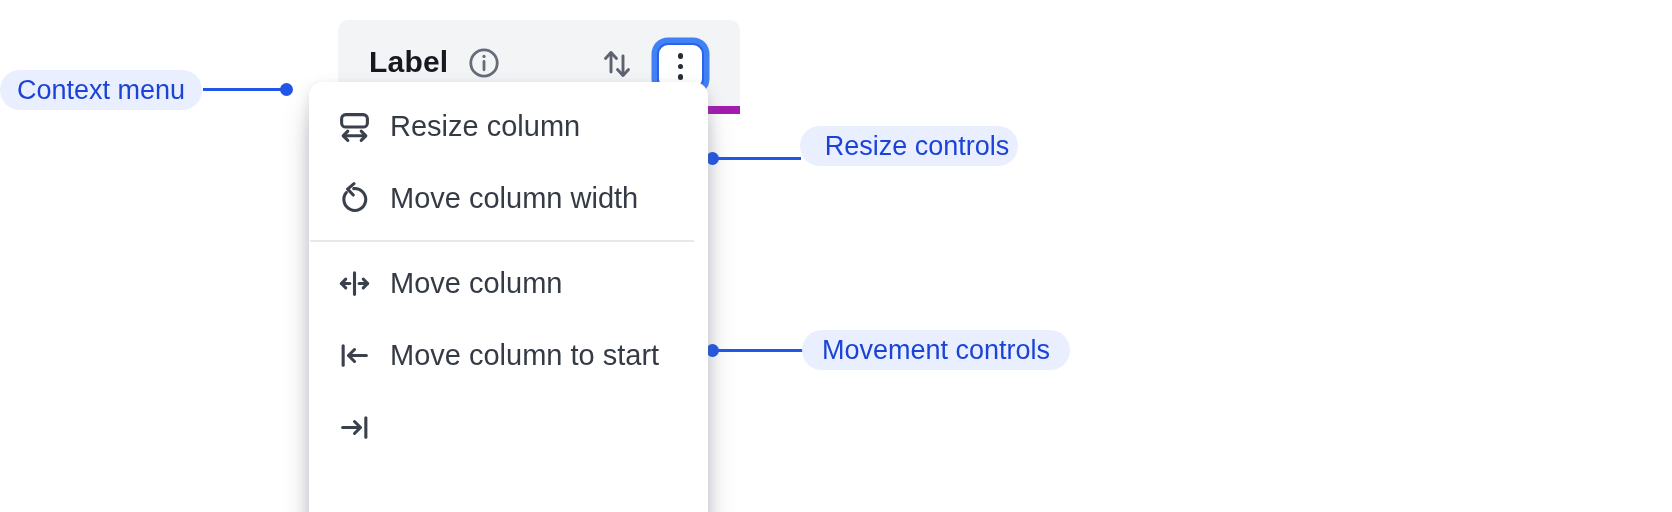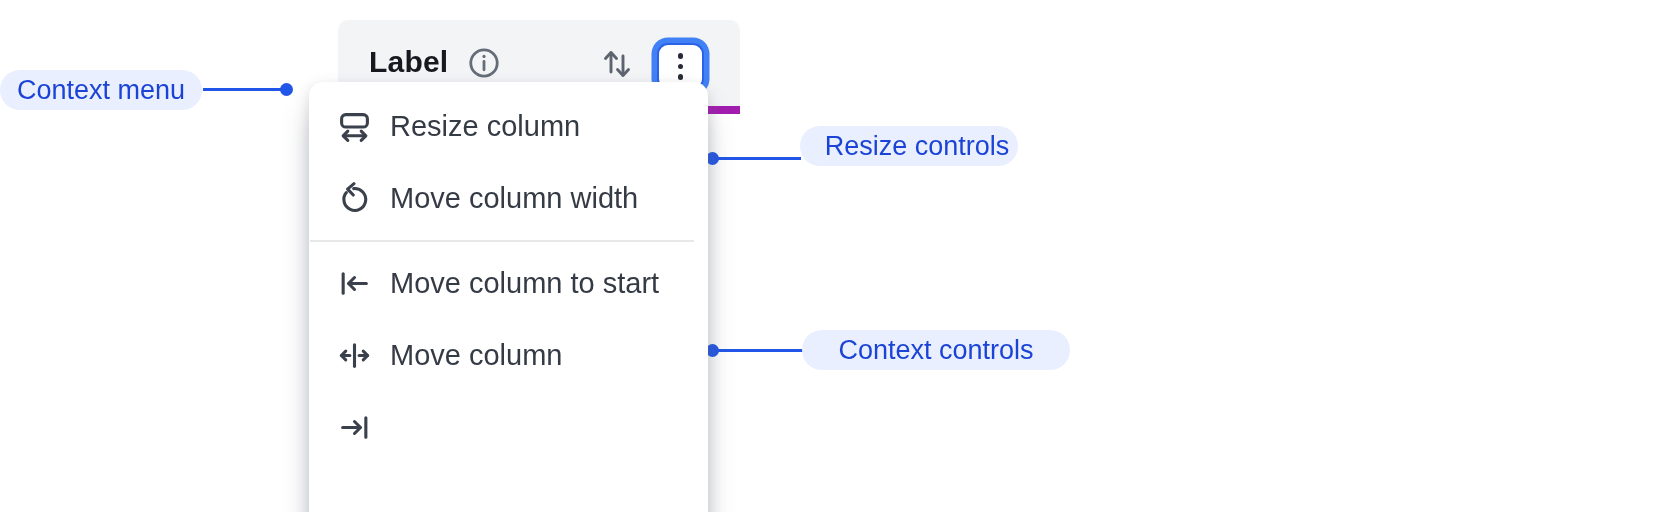--- a/index.html
+++ b/index.html
@@ -124,39 +124,39 @@
         </svg>
       </span>
       <span class="mi-label">Move column width</span>
     </div>
 
     <div class="menu-divider"></div>
 
     <div class="menu-item">
       <span class="mi-icon">
         <svg width="33" height="33" viewBox="0 0 32 32" fill="none" stroke="currentColor" stroke-width="3" stroke-linecap="round" stroke-linejoin="round">
-          <line x1="5" y1="6.5" x2="5" y2="25.5"></line>
-          <line x1="27.5" y1="16" x2="10.5" y2="16"></line>
-          <polyline points="16,10.2 10.2,16 16,21.8"></polyline>
-        </svg>
-      </span>
-      <span class="mi-label">Move column to start</span>
-    </div>
-
-    <div class="menu-item">
-      <span class="mi-icon">
-        <svg width="33" height="33" viewBox="0 0 32 32" fill="none" stroke="currentColor" stroke-width="3" stroke-linecap="round" stroke-linejoin="round">
           <line x1="16" y1="5.5" x2="16" y2="26.5"></line>
           <line x1="11.5" y1="16" x2="3.5" y2="16"></line>
           <polyline points="7.5,11.8 3.2,16 7.5,20.2"></polyline>
           <line x1="20.5" y1="16" x2="28.5" y2="16"></line>
           <polyline points="24.5,11.8 28.8,16 24.5,20.2"></polyline>
         </svg>
       </span>
       <span class="mi-label">Move column</span>
+    </div>
+
+    <div class="menu-item">
+      <span class="mi-icon">
+        <svg width="33" height="33" viewBox="0 0 32 32" fill="none" stroke="currentColor" stroke-width="3" stroke-linecap="round" stroke-linejoin="round">
+          <line x1="5" y1="6.5" x2="5" y2="25.5"></line>
+          <line x1="27.5" y1="16" x2="10.5" y2="16"></line>
+          <polyline points="16,10.2 10.2,16 16,21.8"></polyline>
+        </svg>
+      </span>
+      <span class="mi-label">Move column to start</span>
     </div>
 
     <div class="menu-item">
       <span class="mi-icon">
         <svg width="33" height="33" viewBox="0 0 32 32" fill="none" stroke="currentColor" stroke-width="3" stroke-linecap="round" stroke-linejoin="round">
           <line x1="27" y1="6.5" x2="27" y2="25.5"></line>
           <line x1="4.5" y1="16" x2="21.5" y2="16"></line>
           <polyline points="16,10.2 21.8,16 16,21.8"></polyline>
         </svg>
       </span>
@@ -167,15 +167,15 @@
   <div class="ann-pill pill-context">Context menu</div>
   <div class="ann-line line-context"></div>
   <div class="ann-dot dot-context"></div>
 
   <div class="ann-dot dot-resize"></div>
   <div class="ann-line line-resize"></div>
   <div class="ann-pill pill-resize">Resize controls</div>
 
   <div class="ann-dot dot-move"></div>
   <div class="ann-line line-move"></div>
-  <div class="ann-pill pill-move">Context controls</div>
+  <div class="ann-pill pill-move">Movement controls</div>
 
 </div>
 
 </body></html>

